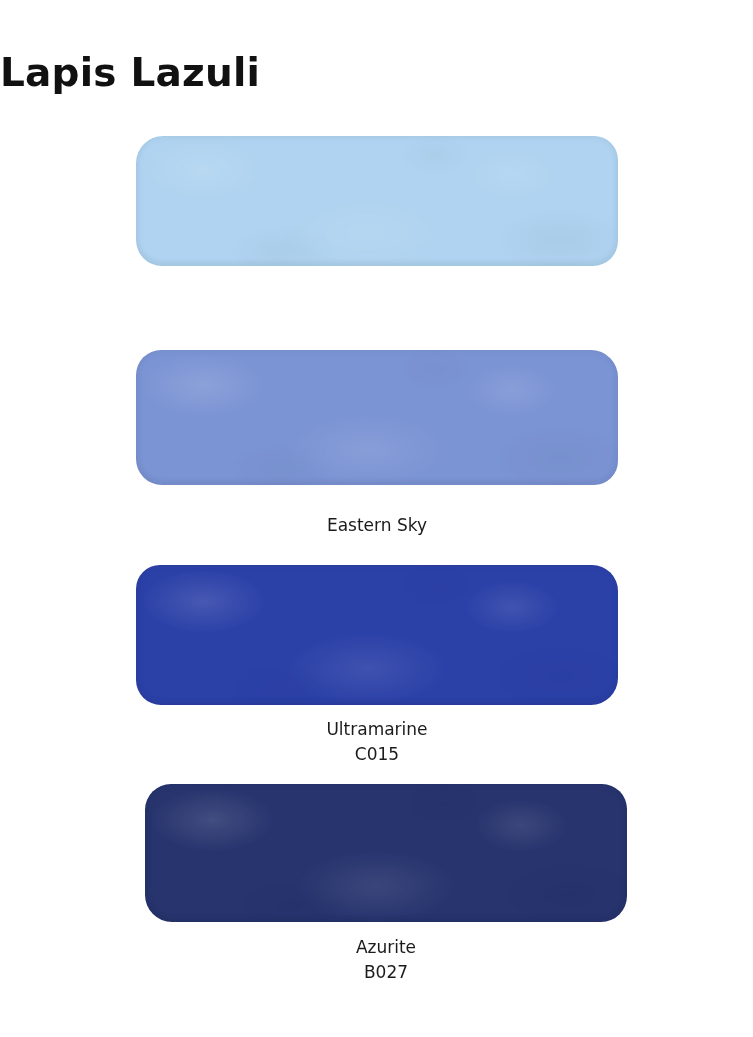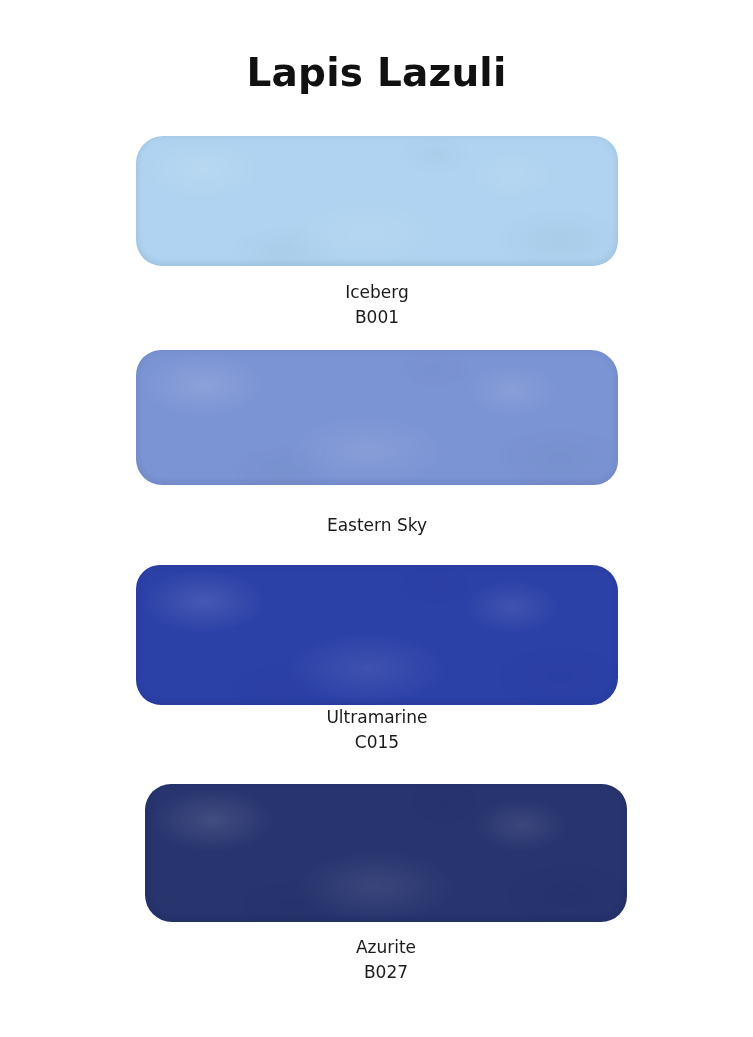--- a/index.html
+++ b/index.html
@@ -21,21 +21,21 @@
     inset: 0;
     background: #ffffff;
   }
 
   
   .title {
     position: absolute;
     top: 52px;
     left: 0;
     width: 753px;
-    text-align: center;
+    text-align: left;
     font-family: "DejaVu Sans", "Liberation Sans", sans-serif;
     font-weight: 700;
     font-size: 39px;
     letter-spacing: 0.2px;
     color: #111111;
     line-height: 1.1;
   }
 
   
   .swatch-block {
@@ -110,24 +110,20 @@
 <div class="page">
 
   <div class="title">Lapis Lazuli</div>
 
   <div class="swatch-block" style="top:136px;">
     <div class="swatch-wrap">
       <div class="swatch" style="height:130px; background:#AFD3F0; border-radius:27px 24px 25px 26px;">
         <div class="tex"></div>
         <div class="edge"></div>
       </div>
-      <div class="caption" style="margin-top:14px;">
-        <div class="name">Iceberg</div>
-        <div class="code">B001</div>
-      </div>
     </div>
   </div>
 
   <div class="swatch-block" style="top:350px;">
     <div class="swatch-wrap">
       <div class="swatch" style="height:135px; background:#7B94D4; border-radius:25px 27px 24px 26px;">
         <div class="tex"></div>
         <div class="edge"></div>
       </div>
       <div class="caption" style="margin-top:28px;">
@@ -135,21 +131,21 @@
       </div>
     </div>
   </div>
 
   <div class="swatch-block" style="top:565px;">
     <div class="swatch-wrap">
       <div class="swatch" style="height:140px; background:#2C41A8; border-radius:24px 26px 27px 25px;">
         <div class="tex"></div>
         <div class="edge"></div>
       </div>
-      <div class="caption" style="margin-top:0;">
+      <div class="caption" style="margin-top:12px;">
         <div class="name">Ultramarine</div>
         <div class="code">C015</div>
       </div>
     </div>
   </div>
 
   <div class="swatch-block" style="top:784px;padding-left:9px;">
     <div class="swatch-wrap">
       <div class="swatch" style="height:138px; background:#27346E; border-radius:26px 25px 26px 27px;">
         <div class="tex"></div>

